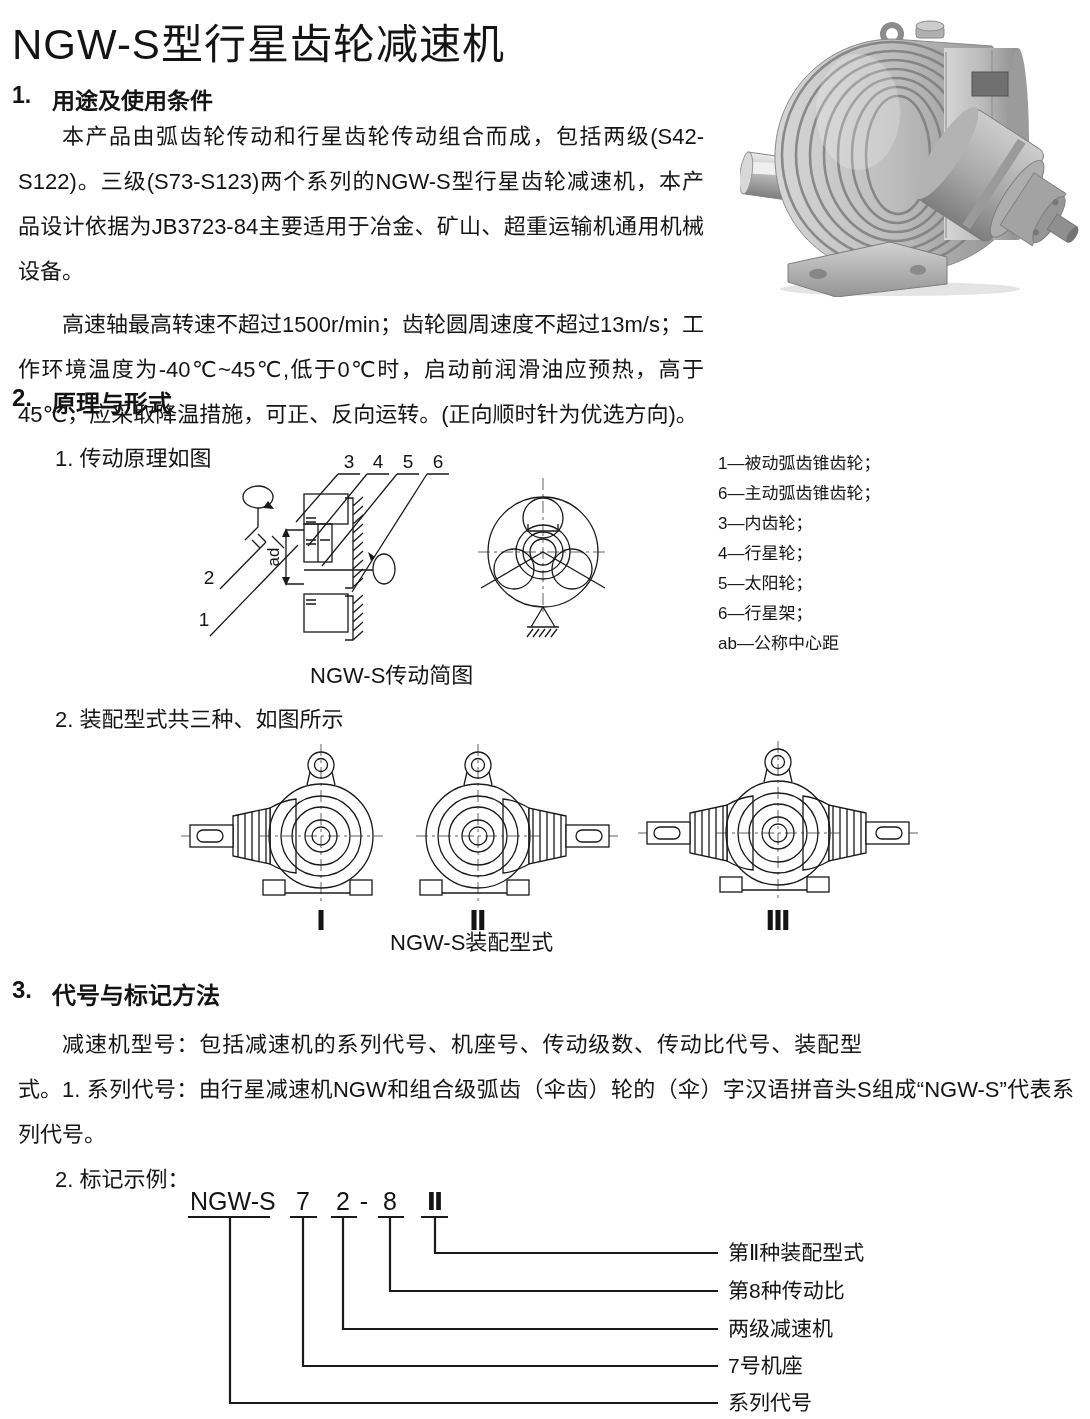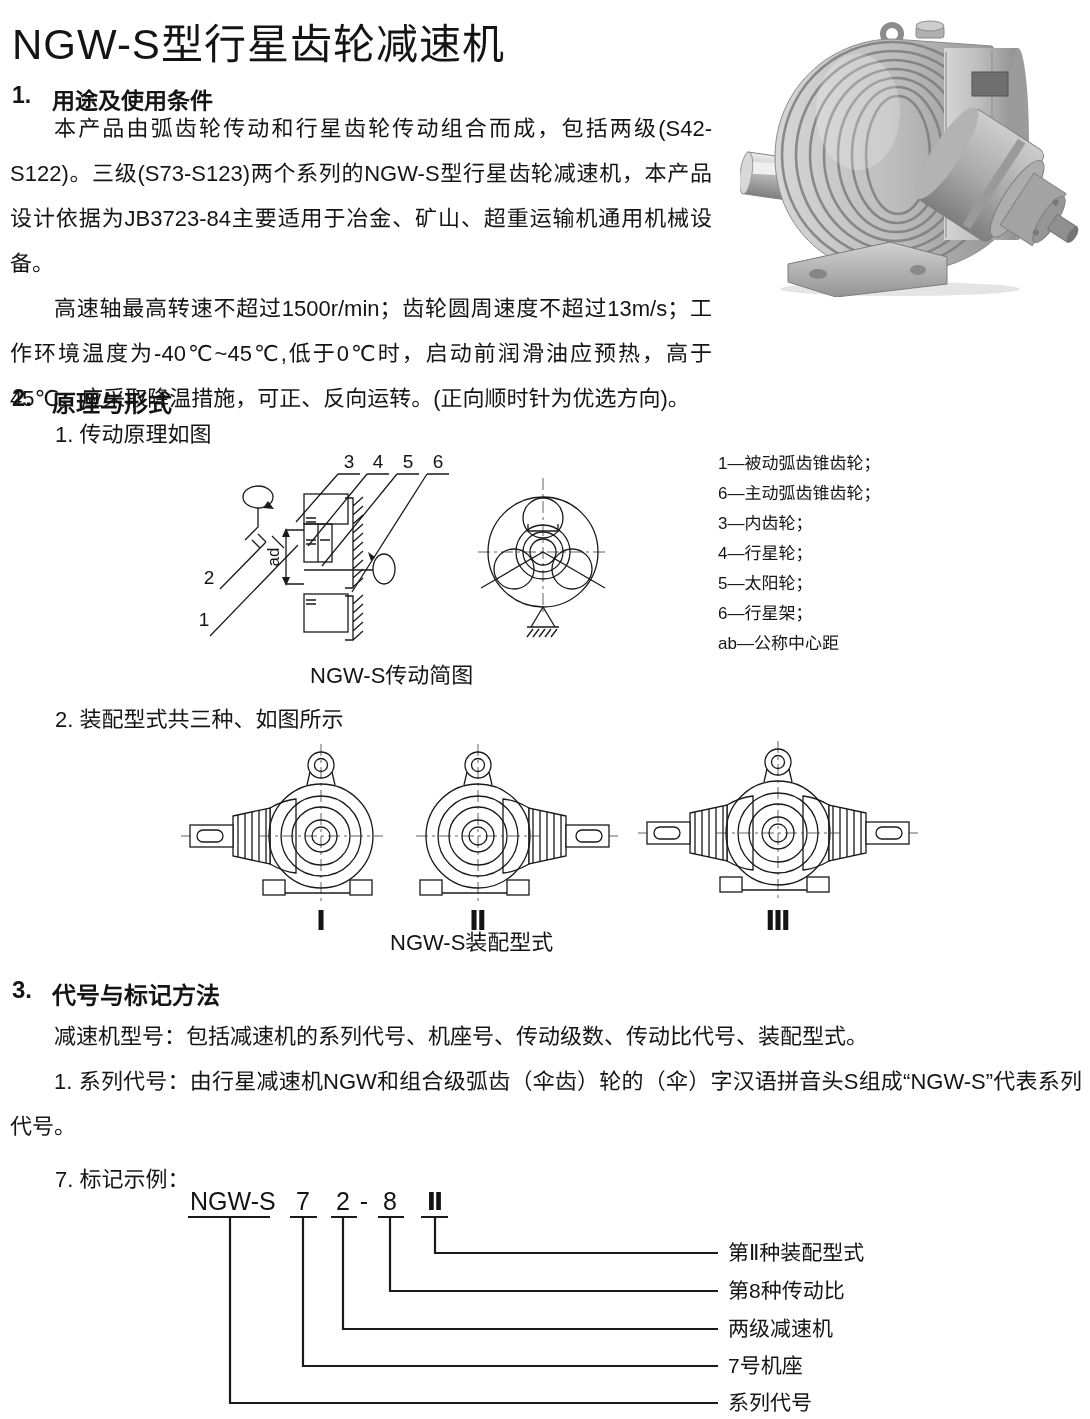--- a/index.html
+++ b/index.html
@@ -9,26 +9,26 @@
     overflow:hidden;
   }
   .abs{position:absolute;}
   .doc-title{left:12px;top:10px;font-size:42px;font-weight:400;letter-spacing:1px;}
   .sec-head{display:flex;font-weight:700;}
   .sec-head .num{width:40px;}
   .h1{left:12px;top:82px;font-size:23px;}
   .h2{left:12px;top:384px;font-size:24px;}
   .h3{left:12px;top:976px;font-size:24px;}
   .body-text{font-size:22px;line-height:45px;text-align:justify;text-justify:inter-ideograph;}
-  .body-text p{margin:0;text-indent:2em;}
+  .body-text p{margin:8px;text-indent:2em;}
   .sec1-text{left:10px;top:106px;width:702px;}
   .sec3-intro{left:10px;top:1014px;width:860px;}
   .sec3-item1{left:10px;top:1059px;width:1072px;}
   .sub-item{font-size:22px;}
-  .sub1{left:55px;top:416px;text-align:right;}
+  .sub1{left:55px;top:440px;text-align:right;}
   .sub2{left:55px;top:701px;}
   .sub3{left:55px;top:1161px;}
   .fig-caption{font-size:22px;}
   .cap1{left:310px;top:657px;width:220px;}
   .cap2{left:390px;top:924px;width:300px;}
   .legend{left:718px;top:449px;font-size:17px;line-height:30px;white-space:nowrap;}
   .legend div{height:30px;}
   svg text{font-family:"Liberation Sans","DejaVu Sans",sans-serif;fill:#141414;}
   .ln{stroke:#1a1a1a;stroke-width:1.3;fill:none;}
   .cl{stroke:#3a3a3a;stroke-width:0.8;fill:none;stroke-dasharray:12 4 3 4;}
@@ -239,21 +239,21 @@
 <div class="abs sec-head h3">
   <span class="num">3.</span>
   <span>代号与标记方法</span>
 </div>
 <div class="abs body-text sec3-intro">
   <p>减速机型号：包括减速机的系列代号、机座号、传动级数、传动比代号、装配型式。</p>
 </div>
 <div class="abs body-text sec3-item1">
   <p>1.  系列代号：由行星减速机NGW和组合级弧齿（伞齿）轮的（伞）字汉语拼音头S组成“NGW-S”代表系列代号。</p>
 </div>
-<div class="abs sub-item sub3">7. 标记示例：</div>
+<div class="abs sub-item sub3">2. 标记示例：</div>
 
 <svg class="abs" style="left:150px;top:1190px" width="800" height="229" viewBox="150 1190 800 229">
   <text x="190" y="1210" font-size="25">NGW-S</text>
   <text x="303" y="1210" font-size="25" text-anchor="middle">7</text>
   <text x="343" y="1210" font-size="25" text-anchor="middle">2</text>
   <text x="364" y="1210" font-size="25" text-anchor="middle">-</text>
   <text x="390" y="1210" font-size="25" text-anchor="middle">8</text>
   <text x="435" y="1210" font-size="25" font-weight="700" text-anchor="middle">Ⅱ</text>
   <path class="mk" d="M188,1217 H270 M290,1217 H317 M331,1217 H357 M378,1217 H404 M421,1217 H448"></path>
   <path class="mk" d="M435,1217 V1253 H718"></path>

